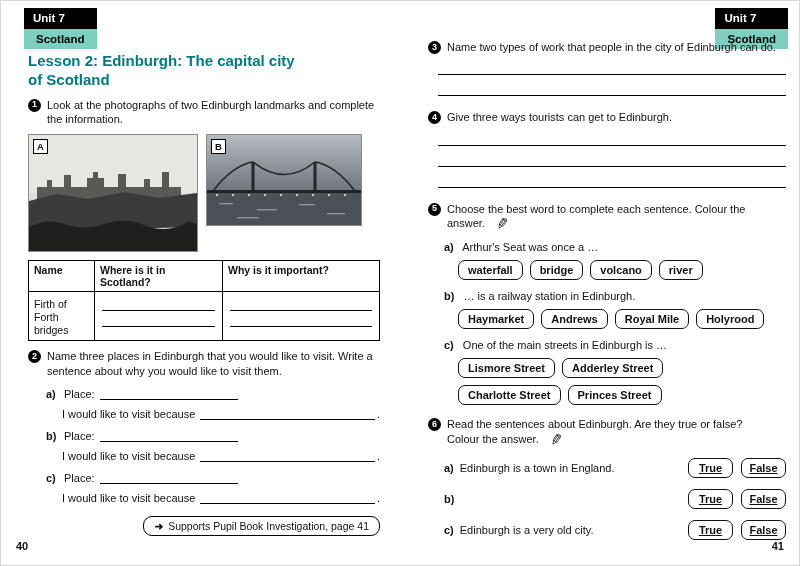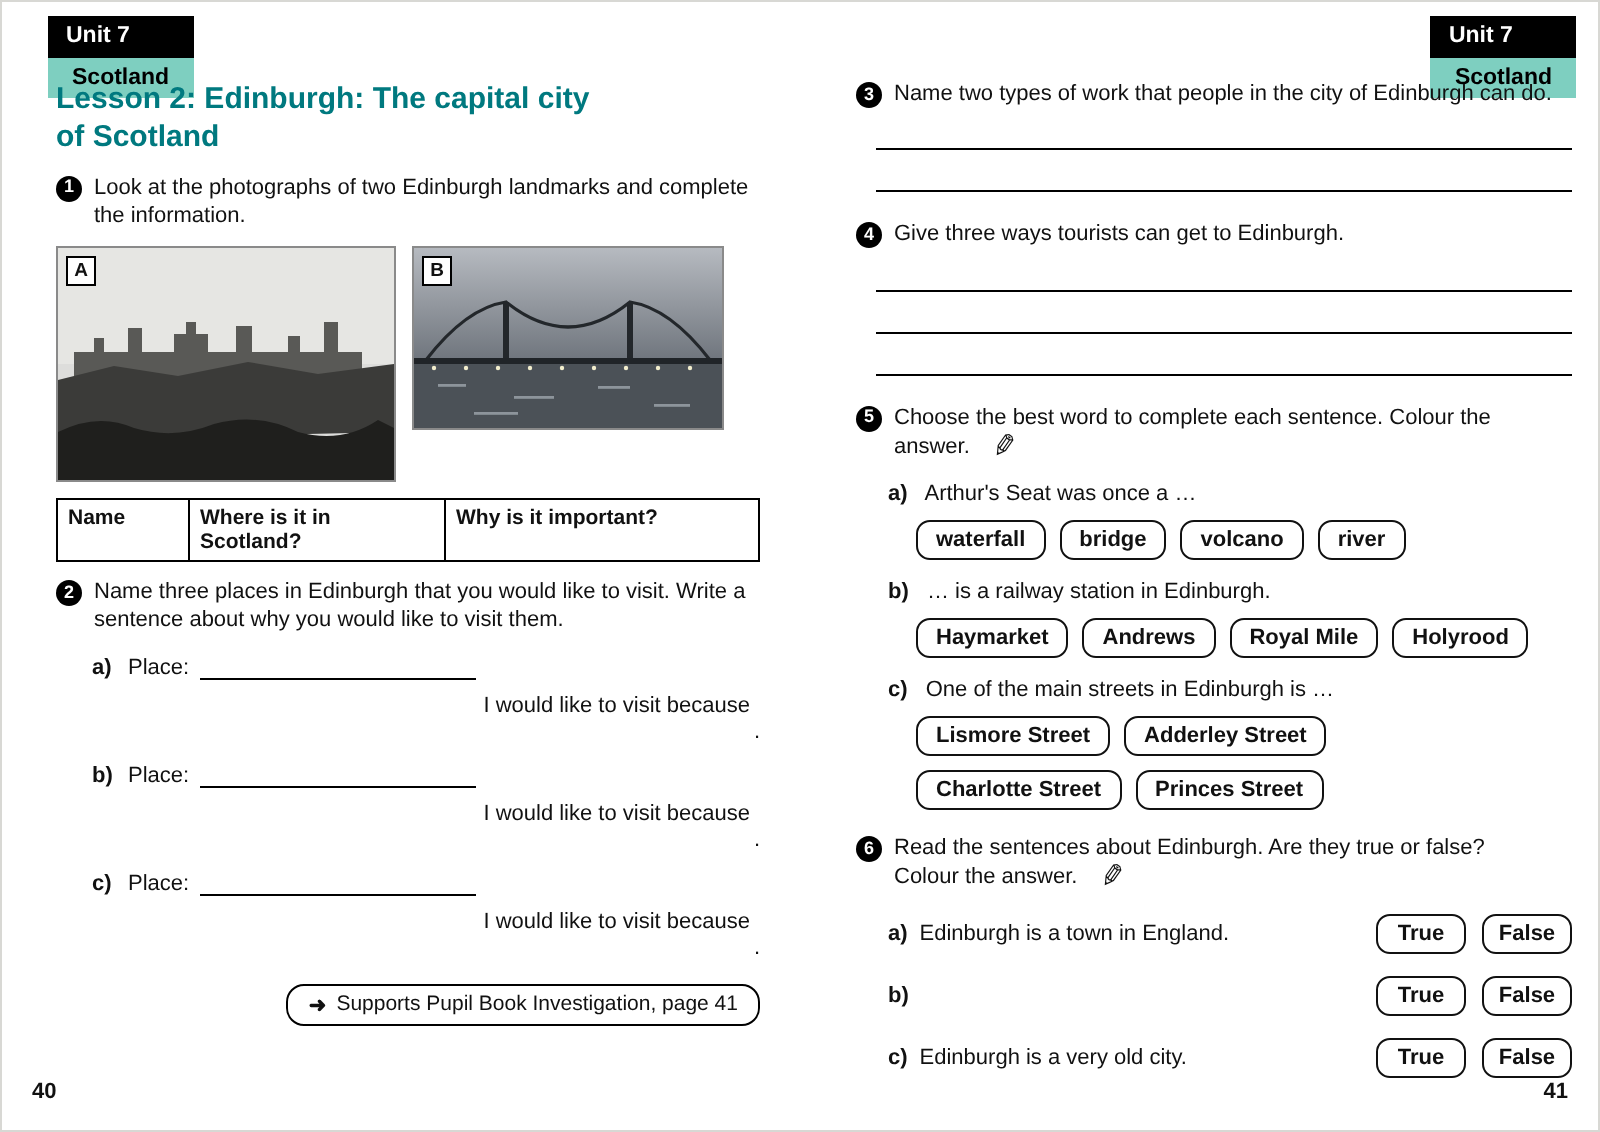--- a/index.html
+++ b/index.html
@@ -23,21 +23,21 @@
   
   .tab{position:absolute;top:8px;display:flex;font-size:11.5px;font-weight:bold;line-height:1;flex-direction:column;}
   .tab-left{left:24px;}
   .tab-right{right:12px;}
   .tab .unit{background:#000;color:#fff;padding:5px 9px 4px;}
   .tab .topic{background:var(--tab-bg);color:#000;padding:5px 12px 4px;}
 
   .content{position:absolute;top:40px;left:28px;right:20px;}
   .content-r{position:absolute;top:40px;left:28px;right:14px;}
 
-  .title{color:var(--accent);font-size:15px;font-weight:bold;line-height:1.25;margin:1px 0 2px 0;}
+  .title{color:var(--accent);font-size:15px;font-weight:bold;line-height:1.25;margin:12px 0 2px 0;}
 
   .q{display:flex;font-size:11px;line-height:1.3;}
   .qnum{
     flex:none;display:inline-flex;align-items:center;justify-content:center;
     width:13px;height:13px;border-radius:50%;background:#000;color:#fff;
     font-size:9px;font-weight:bold;margin-right:6px;margin-top:1px;
   }
   .qtext{flex:1;}
   .pencil{font-size:15px;line-height:1;display:inline-block;transform:scaleX(-1) rotate(10deg);margin-left:8px;vertical-align:middle;}
 
@@ -56,21 +56,21 @@
   table.info th,table.info td{border:1.5px solid #000;font-size:10.5px;text-align:left;padding:3px 5px;vertical-align:top;}
   table.info th{font-weight:bold;height:16px;}
   table.info td{height:40px;}
   .col-name{width:66px;}
   .col-where{width:128px;}
   .cell-line{border-bottom:1px solid #000;height:14px;margin:2px 2px 0 2px;}
   .name-cell{padding-top:6px !important;line-height:1.25;}
 
   
   .place-row{display:flex;align-items:flex-end;margin:9px 0 0 18px;font-size:11px;}
-  .because-row{display:flex;align-items:flex-end;margin:7px 0 0 34px;font-size:11px;flex-direction:column;}
+  .because-row{display:flex;align-items:flex-end;margin:7px 0 0 34px;font-size:11px;}
   .letter{font-weight:bold;width:18px;flex:none;}
   .lbl{margin-right:5px;white-space:nowrap;}
   .fill{border-bottom:1px solid #000;height:13px;}
   .fill-place{width:138px;}
   .fill-grow{flex:1;}
   .period{margin-left:2px;}
 
   .support{
     display:flex;align-items:center;gap:5px;width:fit-content;
     border:1.5px solid #000;border-radius:9px;padding:3px 10px;
@@ -86,21 +86,21 @@
   .ans-line{border-bottom:1px solid #000;height:21px;margin-left:10px;}
   .sub{margin:10px 0 0 16px;font-size:11px;}
   .sub .slet{font-weight:bold;margin-right:6px;}
   .opts{display:flex;gap:7px;margin:7px 0 0 30px;}
   .opt{
     border:1.6px solid #111;border-radius:7px;padding:3px 9px;
     font-weight:bold;font-size:11px;background:#fff;white-space:nowrap;
   }
   .tf-row{display:flex;align-items:center;margin:11px 0 0 16px;font-size:11px;}
   .tf-row .slet{font-weight:bold;margin-right:6px;}
-  .tf-group{margin-left:auto;display:flex;gap:8px;}
+  .tf-group{margin-left:auto;display:flex;gap:8px;text-decoration:underline;}
   .tf{
     border:1.6px solid #111;border-radius:7px;width:45px;text-align:center;
     padding:3px 0;font-weight:bold;font-size:11px;background:#fff;
   }
   .mt14{margin-top:14px;}
   .mt12{margin-top:12px;}
   .mt8{margin-top:8px;}
 </style>
 </head>
 <body>
@@ -172,20 +172,31 @@
         </div>
       </div>
 
       <table class="info">
         <tbody>
             <tr>
           <th class="col-name">Name</th>
           <th class="col-where">Where is it in Scotland?</th>
           <th>Why is it important?</th>
         </tr>
+        <tr>
+          <td class="name-cell">Firth of Forth bridges</td>
+          <td>
+            <div class="cell-line"></div>
+            <div class="cell-line"></div>
+          </td>
+          <td>
+            <div class="cell-line"></div>
+            <div class="cell-line"></div>
+          </td>
+        </tr>
       </tbody>
         </table>
 
       <div class="q mt8">
         <span class="qnum">2</span>
         <span class="qtext">Name three places in Edinburgh that you would like to visit. Write a sentence about why you would like to visit them.</span>
       </div>
 
       <div class="place-row">
         <span class="letter">a)</span>

